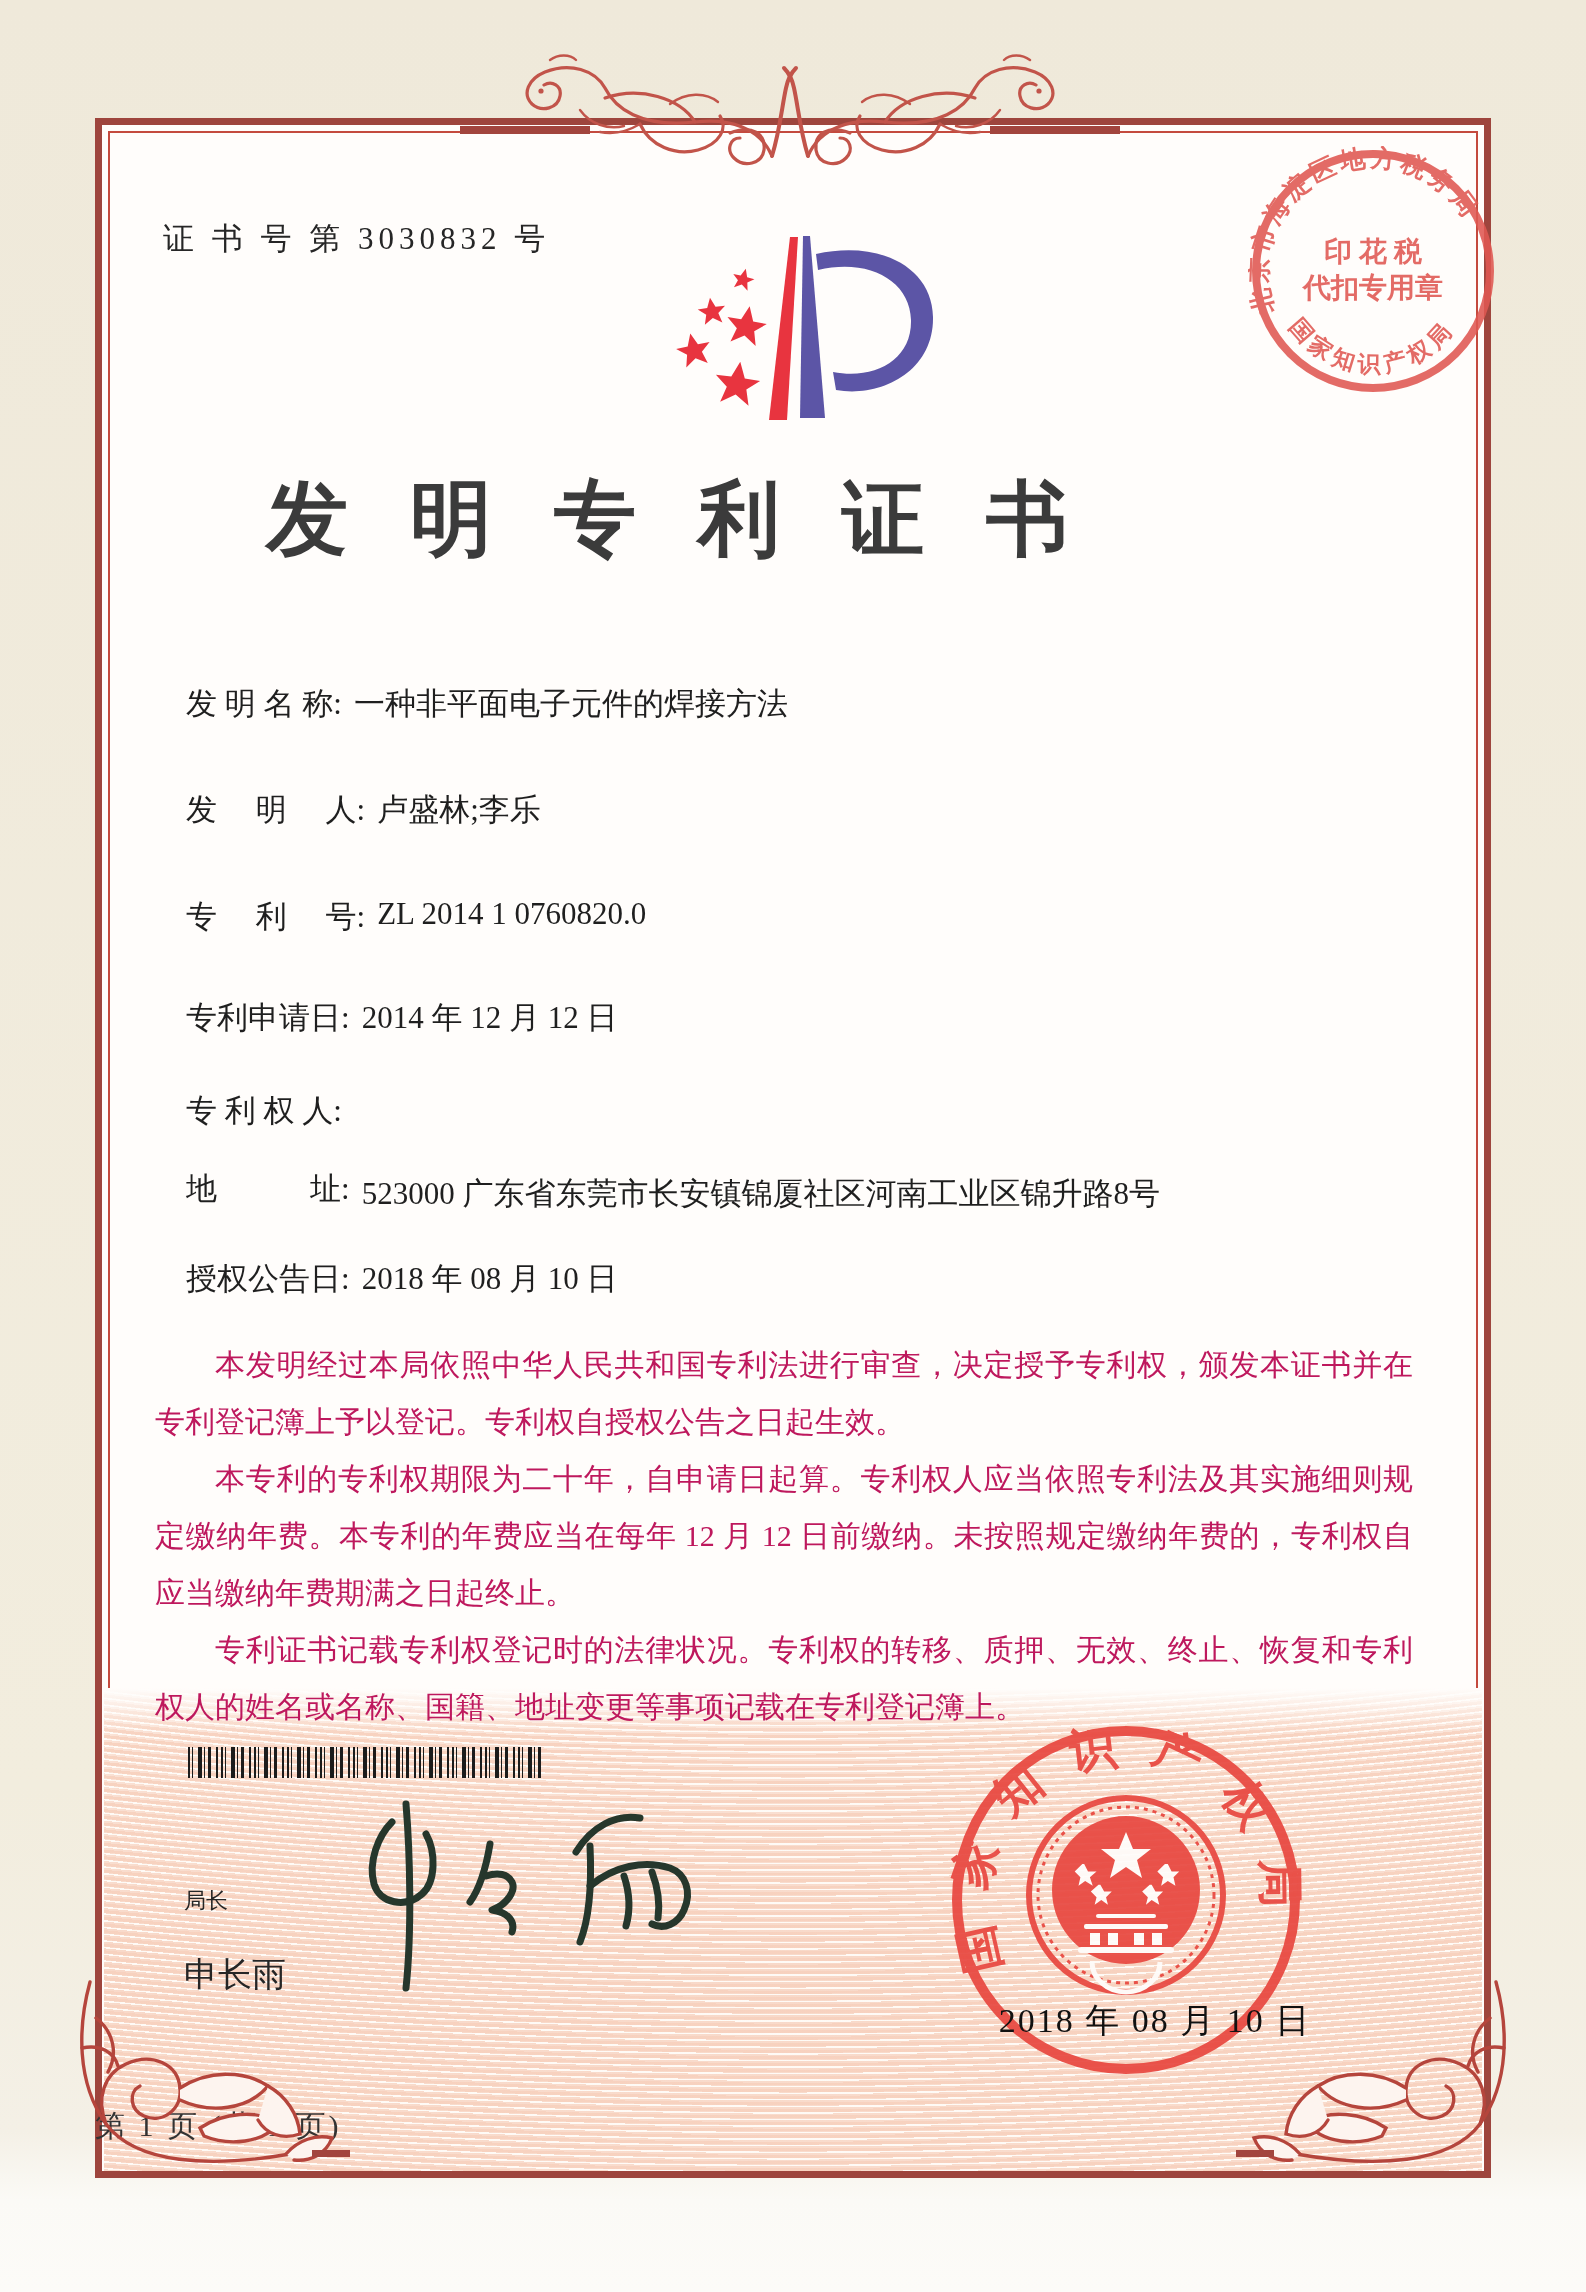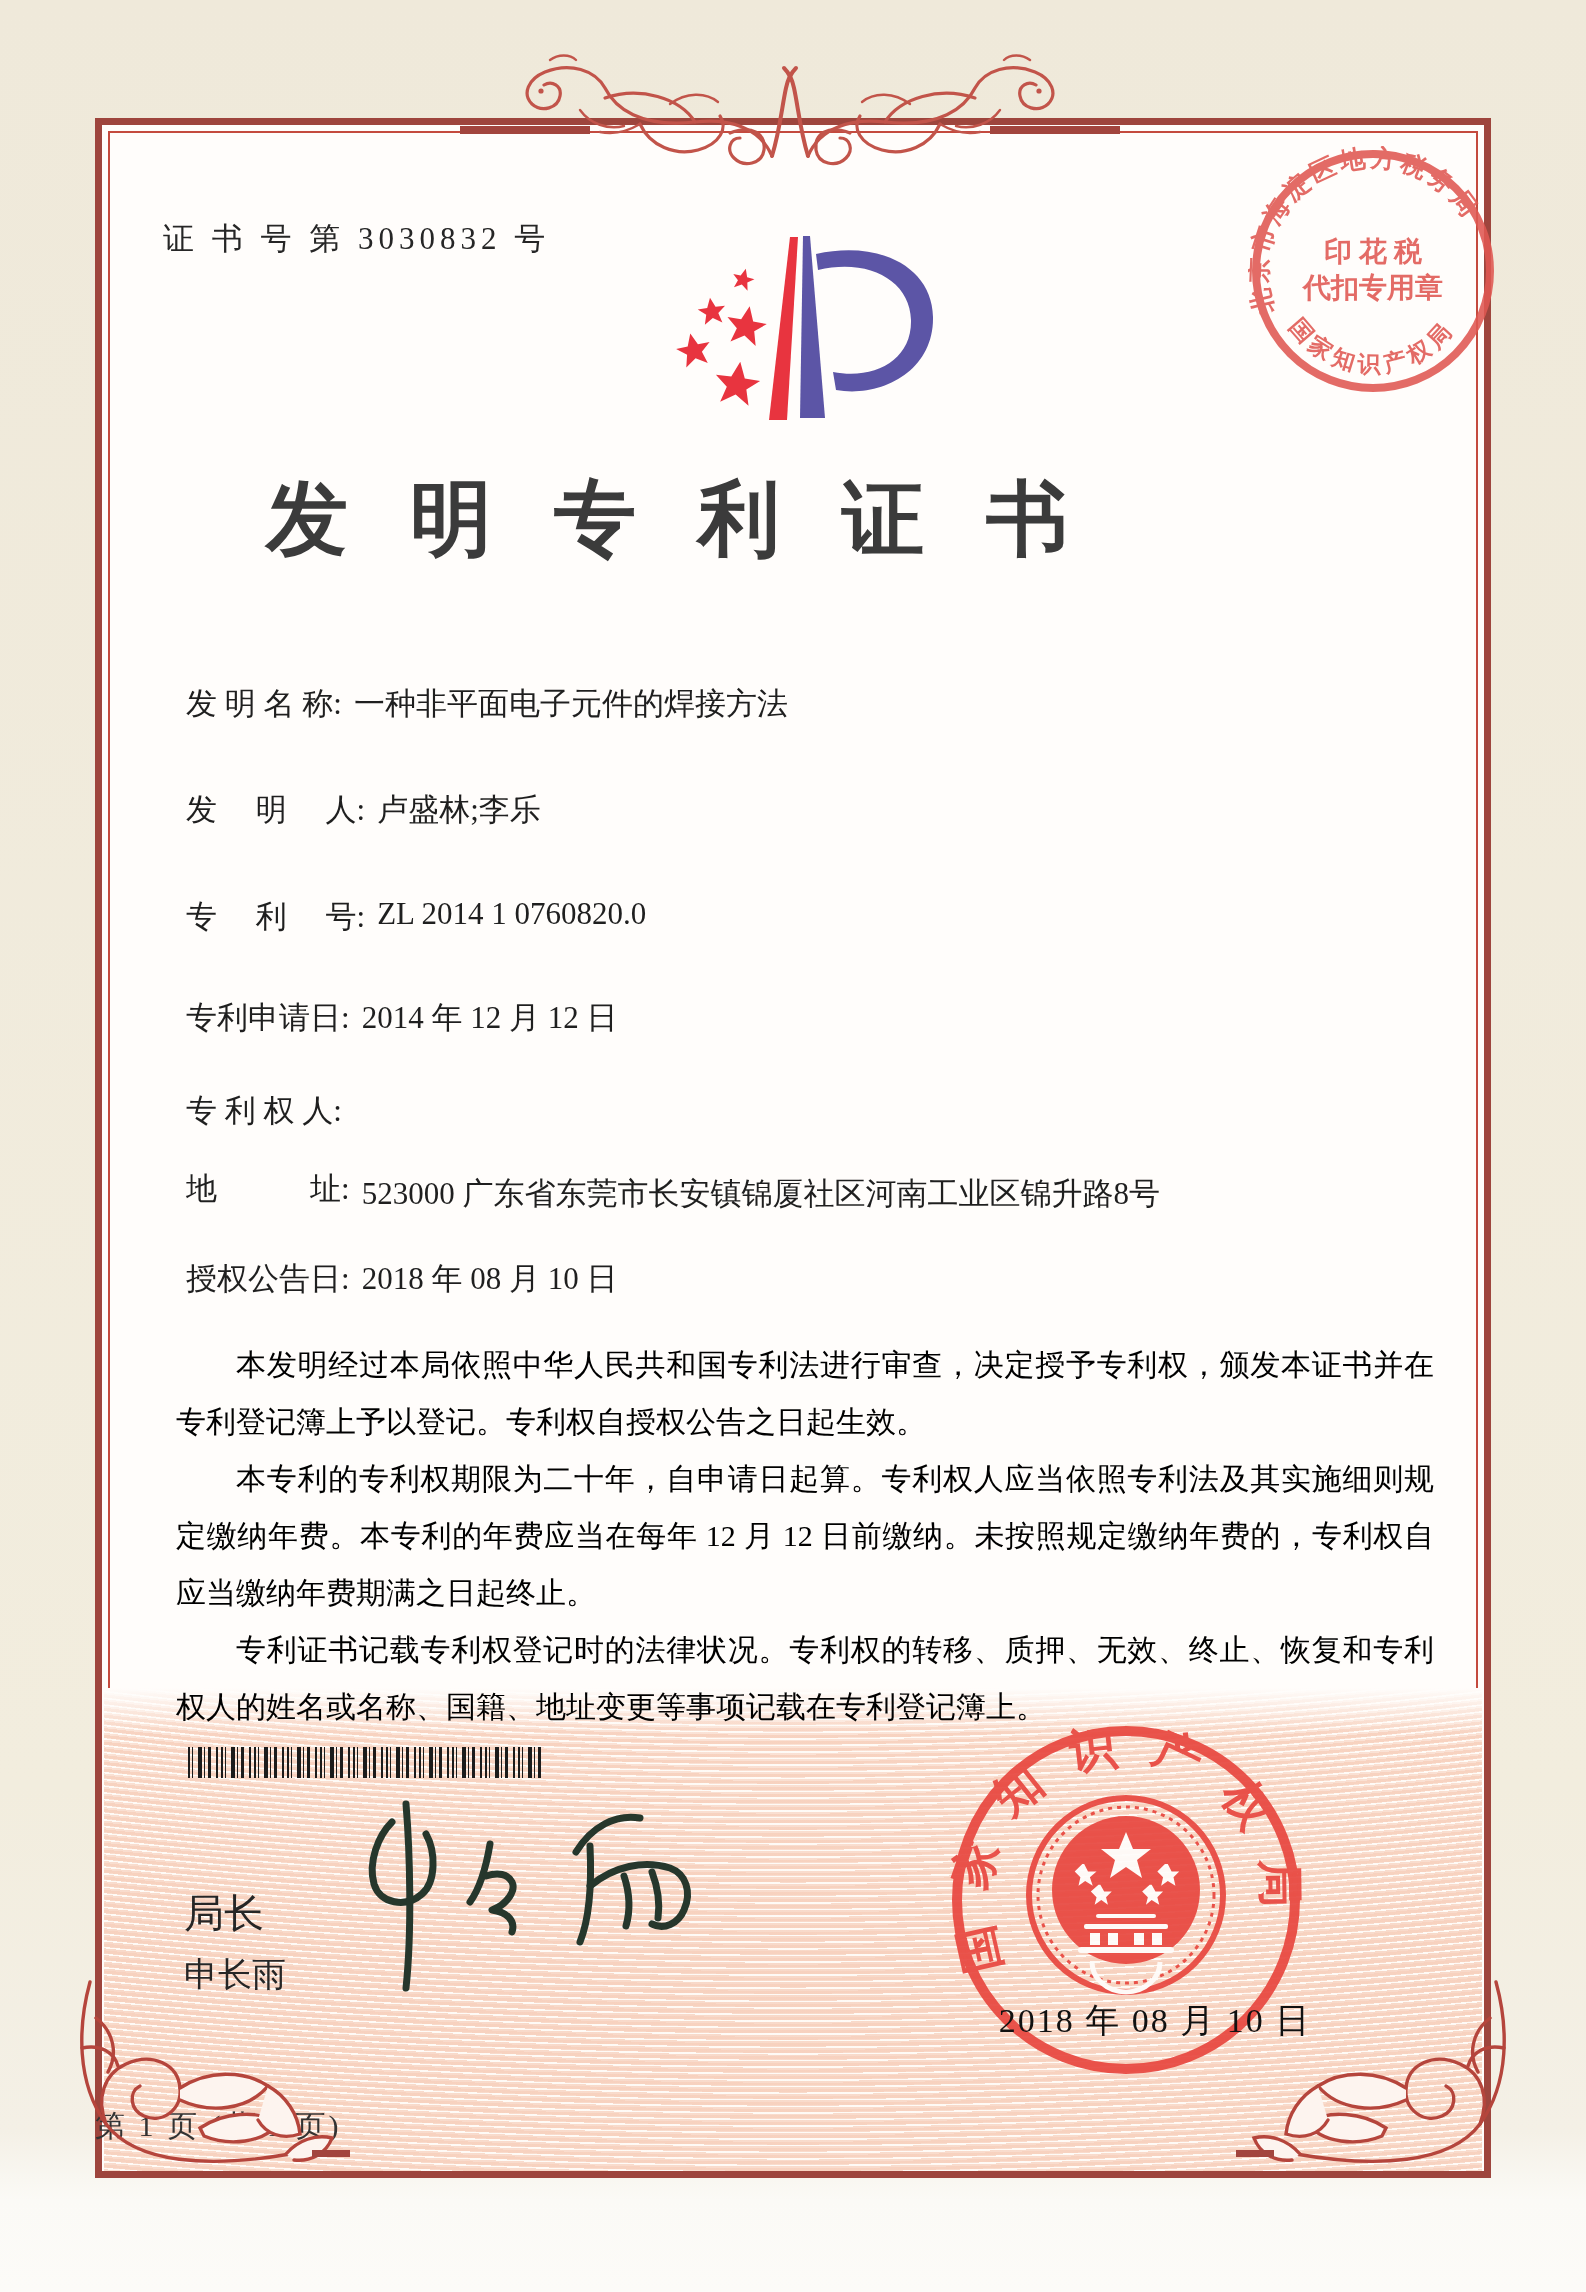--- a/index.html
+++ b/index.html
@@ -50,37 +50,37 @@
   .logo{position:absolute;left:640px;top:222px;width:330px;height:225px;}
   
   .tax-stamp{position:absolute;left:1248px;top:146px;width:250px;height:250px;opacity:.88;}
   
   .field-row{position:absolute;left:186px;font-size:31px;color:#1f1f1f;display:flex;}
   .field-label{white-space:pre;flex:0 0 auto;}
   .field-value{margin-left:12px;}
   .addr-value{max-width:898px;line-height:52px;}
   
   .body-text{
-    position:absolute;left:176px;top:1336px;width:1258px;
-    font-size:30px;line-height:57px;text-align:justify;color:#000000;
+    position:absolute;left:155px;top:1336px;width:1258px;
+    font-size:30px;line-height:57px;text-align:justify;color:#be185d;
   }
   .body-text p{margin:0;text-indent:2em;}
   
   .barcode{
     position:absolute;left:188px;top:1747px;width:357px;height:31px;
     background:repeating-linear-gradient(90deg,
       #1c1c1c 0 2px, transparent 2px 4px,
       #1c1c1c 4px 5px, transparent 5px 10px,
       #1c1c1c 10px 14px, transparent 14px 16px,
       #1c1c1c 16px 17px, transparent 17px 20px,
       #1c1c1c 20px 23px, transparent 23px 28px,
       #1c1c1c 28px 30px, transparent 30px 33px);
   }
   
-  .signer-role{position:absolute;left:184px;top:1886px;font-size:40px;color:#262626;font-family:"Liberation Sans","DejaVu Sans",sans-serif;}
+  .signer-role{position:absolute;left:184px;top:1886px;font-size:22px;color:#262626;font-family:"Liberation Sans","DejaVu Sans",sans-serif;}
   .signer-name{position:absolute;left:184px;top:1952px;font-size:34px;color:#262626;font-family:"Liberation Sans","DejaVu Sans",sans-serif;}
   .signature-svg{position:absolute;left:340px;top:1792px;width:400px;height:230px;}
   
   .seal{position:absolute;left:948px;top:1722px;width:356px;height:356px;opacity:.92;}
   .seal-date{
     position:absolute;left:975px;top:1998px;width:360px;text-align:center;
     font-size:34px;color:#111;letter-spacing:2px;
   }
   
   .page-info{

